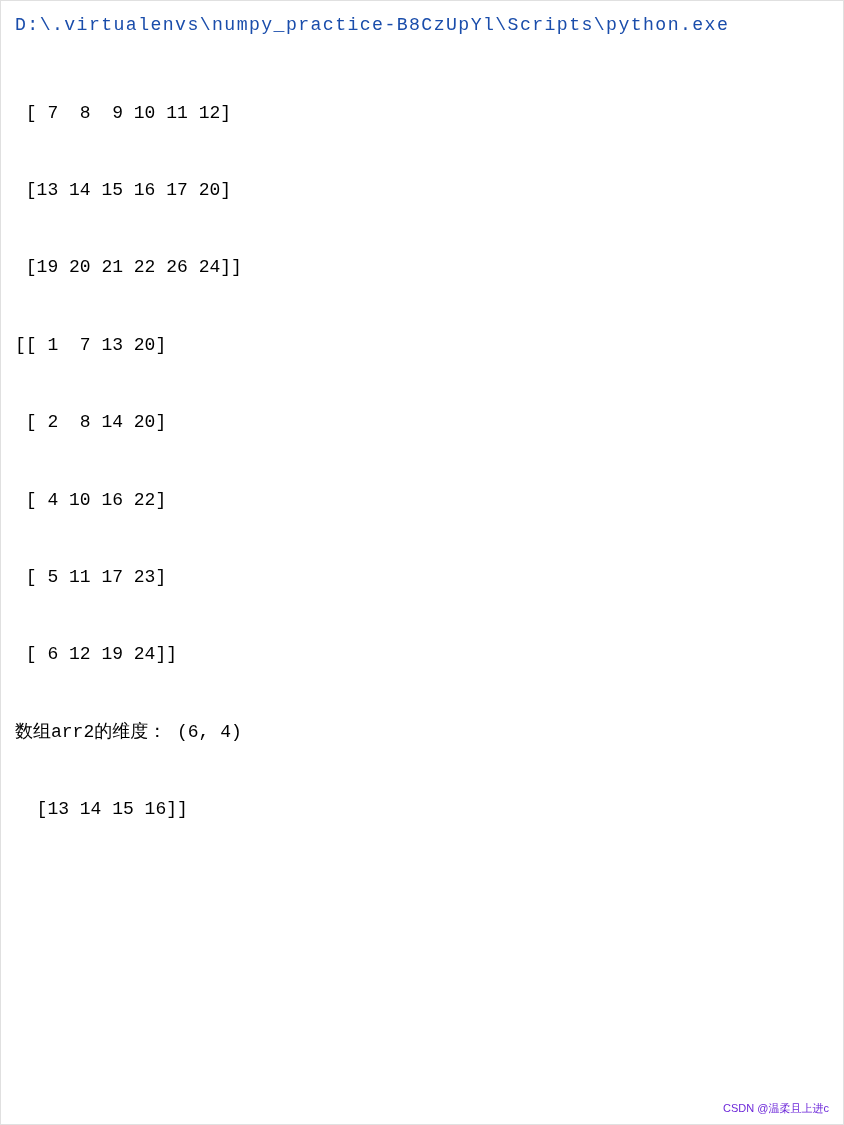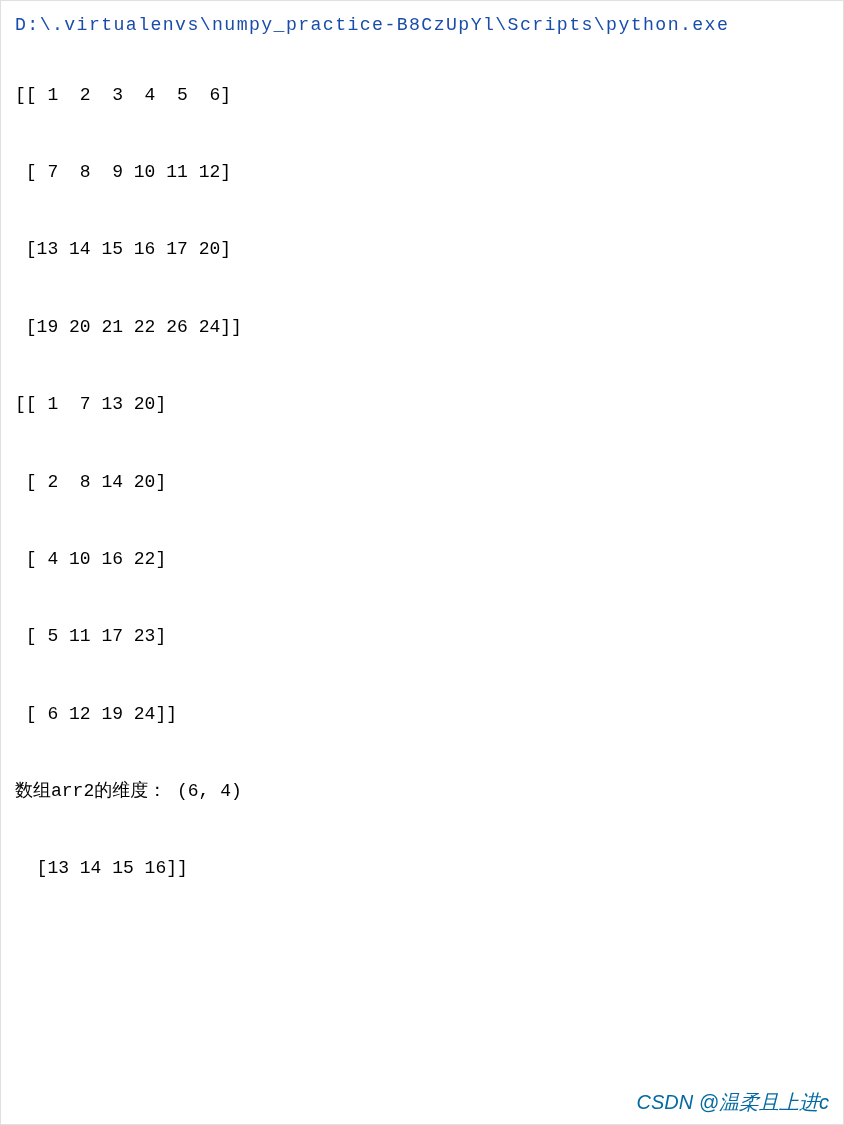--- a/index.html
+++ b/index.html
@@ -14,45 +14,43 @@
       font-family: "Consolas", "Courier New", monospace;
       font-size: 18px;
       padding: 14px;
       position: relative;
       border: 1px solid #e0e0e0;
     }
     .header-line {
       color: #1a4dab;
       font-size: 18.2px;
       letter-spacing: 1.4px;
-      margin-bottom: 2px;
+      margin-bottom: 20px;
     }
     .output-block {
       color: #000000;
       white-space: pre;
       line-height: 2.15;
       font-size: 18px;
     }
     .watermark {
       position: absolute;
       bottom: 8px;
       right: 14px;
-      color: #0369a1;
+      color: #6d28d9;
       font-family: sans-serif;
-      font-size: 20px;
-      font-style: italic;
+      font-size: 11px;
     }
   </style>
 </head>
 <body>
 
 <div class="header-line">D:\.virtualenvs\numpy_practice-B8CzUpYl\Scripts\python.exe</div>
 
 <div class="output-block">
-<div>[[ 1  2  3  4  5  6]</div>
 <div> [ 7  8  9 10 11 12]</div>
 <div> [13 14 15 16 17 20]</div>
 <div> [19 20 21 22 26 24]]</div>
 <div>[[ 1  7 13 20]</div>
 <div> [ 2  8 14 20]</div>
 <div> [ 4 10 16 22]</div>
 <div> [ 5 11 17 23]</div>
 <div> [ 6 12 19 24]]</div>
 <div>数组arr2的维度： (6, 4)</div>
 <div>  [13 14 15 16]]</div>

